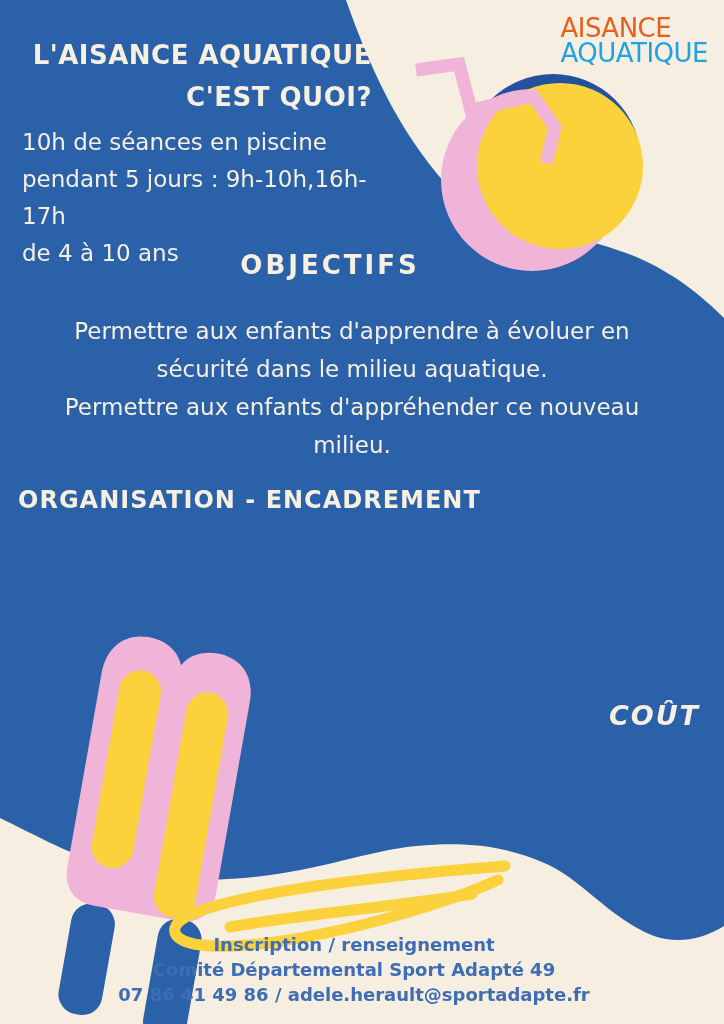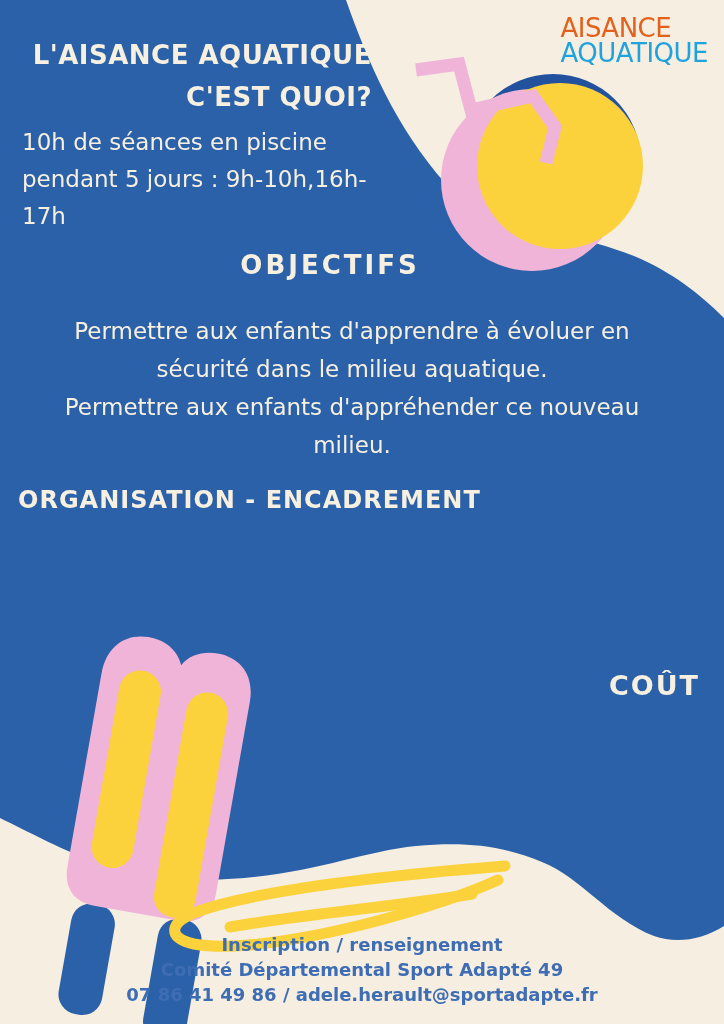--- a/index.html
+++ b/index.html
@@ -33,25 +33,25 @@
 
   .objectifs-head{top:250px;left:0;width:660px;text-align:center;
                   font-weight:bold;font-size:26px;letter-spacing:3px;}
   .objectifs-body{top:312px;left:10px;width:684px;text-align:center;
                   font-size:23px;line-height:38px;}
 
   .orga{top:486px;left:18px;width:700px;}
   .orga .head{font-weight:bold;font-size:24px;letter-spacing:1px;}
   .orga .body{margin-top:21px;font-size:23px;line-height:37px;}
 
-  .cout{top:670px;right:24px;width:500px;text-align:right;}
+  .cout{top:700px;right:24px;width:500px;text-align:right;font-style:italic;}
   .cout .head{font-weight:bold;font-size:27px;letter-spacing:2px;}
   .cout .body{margin-top:12px;font-size:23px;line-height:36px;}
 
-  .contact{top:932px;left:8px;width:672px;text-align:center;
+  .contact{top:932px;left:0;width:672px;text-align:center;
            color:var(--text-blue);font-size:18px;line-height:25px;font-weight:600;padding-left:36px;}
 </style>
 </head>
 <body>
 
 <svg class="artwork" viewBox="0 0 724 1024" aria-hidden="true">
 
   <path class="fill-blue" d="M 0 0 L 346 0
            C 368 62 396 128 446 184
            C 492 232 552 224 634 256
@@ -98,20 +98,21 @@
 </div>
 
 <div class="layer intro">
   <div class="title">
     <div>L'AISANCE AQUATIQUE</div>
     <div>C'EST QUOI?</div>
   </div>
   <div class="body">
     <div>10h de séances en piscine</div>
     <div>pendant 5 jours : 9h-10h,16h-17h</div>
+    <div>de 4 à 10 ans</div>
   </div>
 </div>
 
 <div class="layer objectifs-head">OBJECTIFS</div>
 <div class="layer objectifs-body">
   <div>Permettre aux enfants d'apprendre à évoluer en</div>
   <div>sécurité dans le milieu aquatique.</div>
   <div>Permettre aux enfants d'appréhender ce nouveau</div>
   <div>milieu.</div>
 </div>

